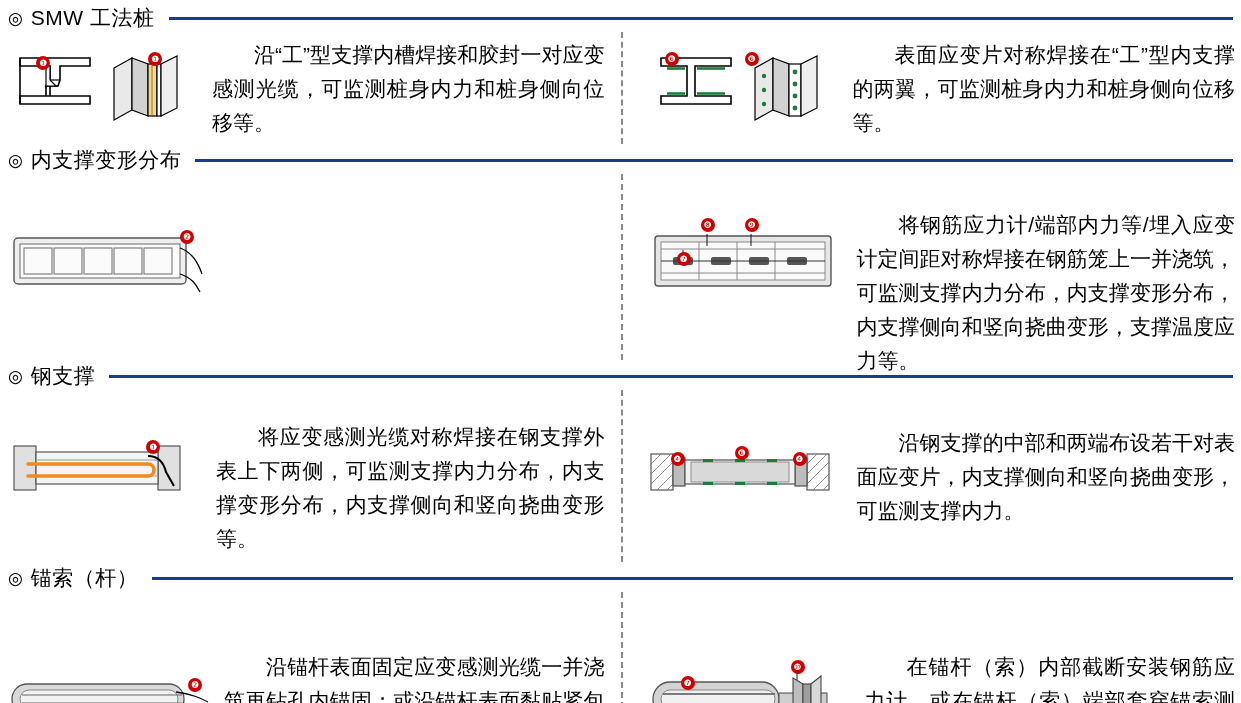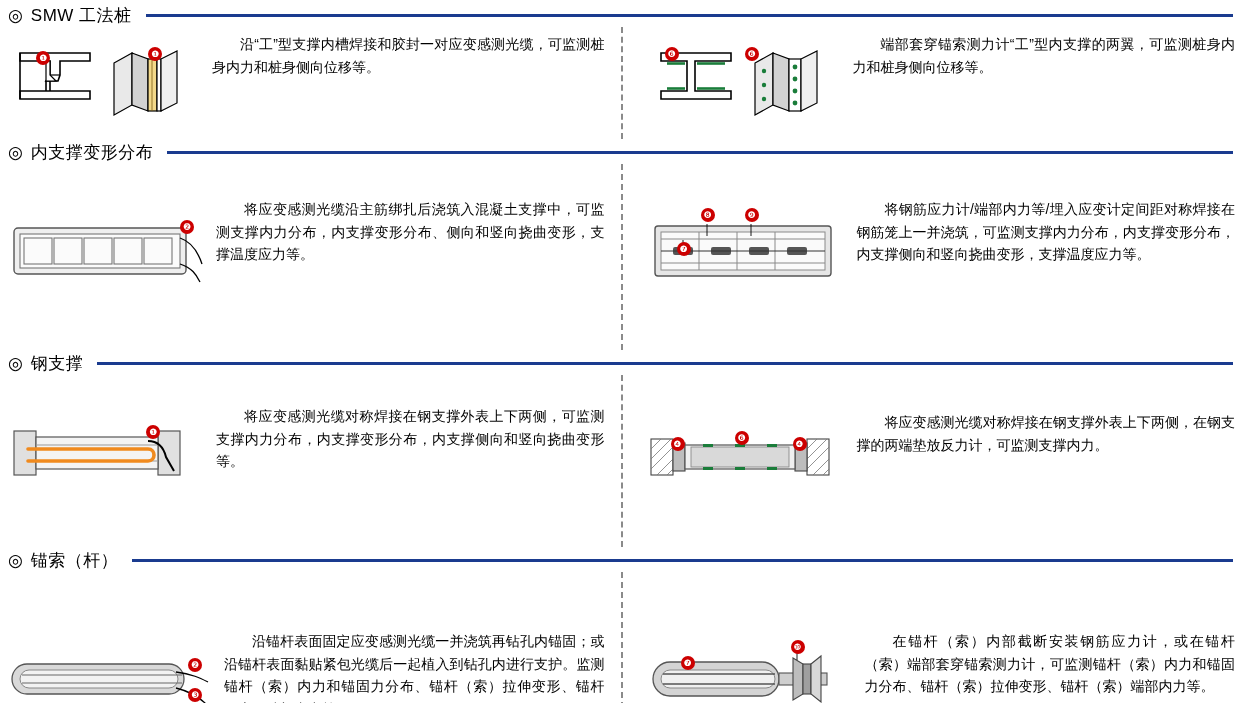--- a/index.html
+++ b/index.html
@@ -21,21 +21,21 @@
     display: flex;
     align-items: center;
     gap: 8px;
     padding: 0 2px;
   }
   .section-head .bullet {
     font-size: 17px;
     line-height: 1;
   }
   .section-head .title {
-    font-size: 17px;
+    font-size: 21px;
     white-space: nowrap;
     letter-spacing: .5px;
   }
   .section-head .rule {
     flex: 1;
     height: 3px;
     background: #1a3b8f;
     margin-left: 6px;
   }
 
@@ -57,21 +57,21 @@
     left: 50%;
     top: 0; bottom: 0;
     border-left: 2px dashed #8a8a8a;
   }
   .figure {
     flex: 0 0 auto;
     position: relative;
   }
   .desc {
     flex: 1;
-    font-size: 14px;
+    font-size: 21px;
     line-height: 1.62;
     text-align: justify;
     text-justify: inter-ideograph;
     text-indent: 2em;
     padding-left: 10px;
   }
 
   
   .marker {
     position: absolute;
@@ -159,21 +159,21 @@
               <circle cx="148" cy="58" r="2.4" fill="#1a7d3a"></circle>
               <circle cx="148" cy="70" r="2.4" fill="#1a7d3a"></circle>
               <circle cx="117" cy="38" r="2.2" fill="#1a7d3a"></circle>
               <circle cx="117" cy="52" r="2.2" fill="#1a7d3a"></circle>
               <circle cx="117" cy="66" r="2.2" fill="#1a7d3a"></circle>
             </g>
           </svg>
           <span class="marker" style="left:18px;top:14px;">❻</span>
           <span class="marker" style="left:98px;top:14px;">❻</span>
         </div>
-        <div class="desc">端部套穿锚索测力计“工”型内支撑的两翼，可监测桩身内力和桩身侧向位移等。</div>
+        <div class="desc">表面应变片对称焊接在“工”型内支撑的两翼，可监测桩身内力和桩身侧向位移等。</div>
       </div>
     </div>
   </div>
 
   <div class="section s2" style="padding:2px 6px 0 6px;">
     <div class="section-head">
       <span class="bullet">◎</span>
       <span class="title">内支撑变形分布</span>
       <span class="rule"></span>
     </div>
@@ -191,21 +191,20 @@
               <rect x="78" y="40" width="28" height="26"></rect>
               <rect x="108" y="40" width="28" height="26"></rect>
               <rect x="138" y="40" width="28" height="26"></rect>
             </g>
 
             <path d="M174,40 C186,44 192,54 196,66" fill="none" stroke="#000" stroke-width="1.3"></path>
             <path d="M174,66 C186,70 190,76 194,84" fill="none" stroke="#000" stroke-width="1.3"></path>
           </svg>
           <span class="marker" style="left:174px;top:22px;">❷</span>
         </div>
-        <div class="desc">将应变感测光缆沿主筋绑扎后浇筑入混凝土支撑中，可监测支撑内力分布，内支撑变形分布、侧向和竖向挠曲变形，支撑温度应力等。</div>
       </div>
 
       <div class="col right" style="padding-top:34px;">
         <div class="figure">
           <svg width="200" height="108" viewBox="0 0 200 108">
             <rect x="8" y="28" width="176" height="50" rx="3" fill="#e6e6e6" stroke="#555" stroke-width="1.4"></rect>
             <rect x="14" y="34" width="164" height="38" fill="#fafafa" stroke="#8a8a8a" stroke-width="1"></rect>
             <g stroke="#8a8a8a" stroke-width="1" fill="none">
               <line x1="14" y1="41" x2="178" y2="41"></line>
               <line x1="14" y1="65" x2="178" y2="65"></line>
@@ -298,21 +297,21 @@
               <rect x="120" y="33" width="10" height="3"></rect>
               <rect x="56" y="56" width="10" height="3"></rect>
               <rect x="88" y="56" width="10" height="3"></rect>
               <rect x="120" y="56" width="10" height="3"></rect>
             </g>
           </svg>
           <span class="marker" style="left:24px;top:26px;">❹</span>
           <span class="marker" style="left:88px;top:20px;">❻</span>
           <span class="marker" style="left:146px;top:26px;">❹</span>
         </div>
-        <div class="desc">将应变感测光缆对称焊接在钢支撑外表上下两侧，在钢支撑的两端垫放反力计，可监测支撑内力。</div>
+        <div class="desc">沿钢支撑的中部和两端布设若干对表面应变片，内支撑侧向和竖向挠曲变形，可监测支撑内力。</div>
       </div>
     </div>
   </div>
 
   <div class="section s4" style="padding:2px 6px 0 6px;">
     <div class="section-head">
       <span class="bullet">◎</span>
       <span class="title">锚索（杆）</span>
       <span class="rule"></span>
     </div>

